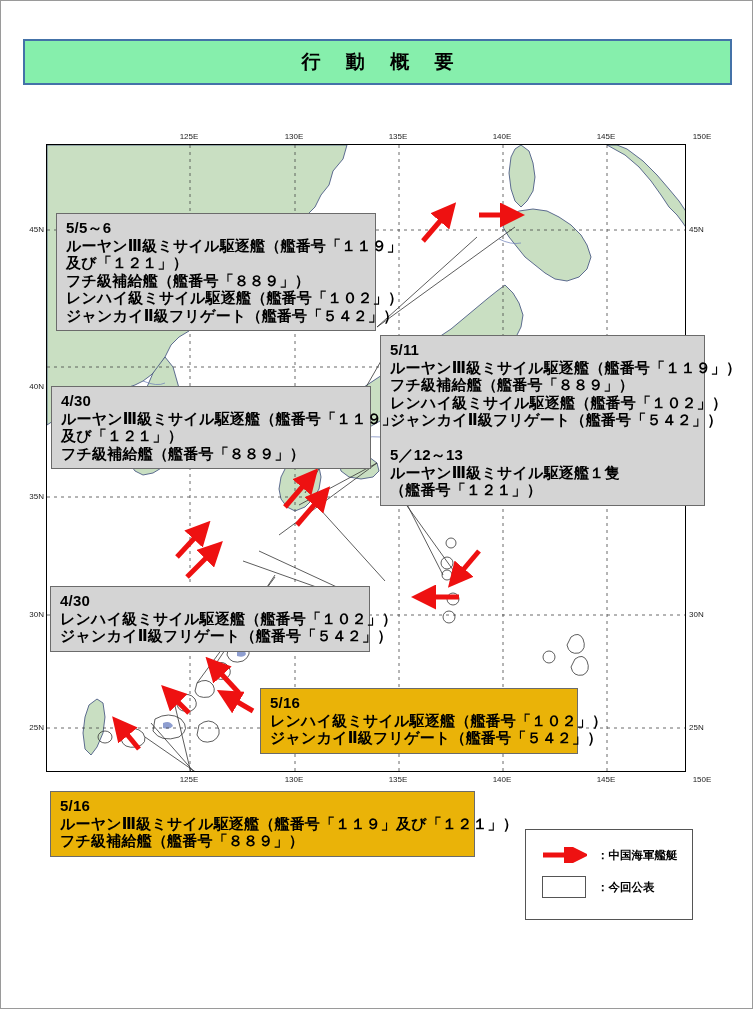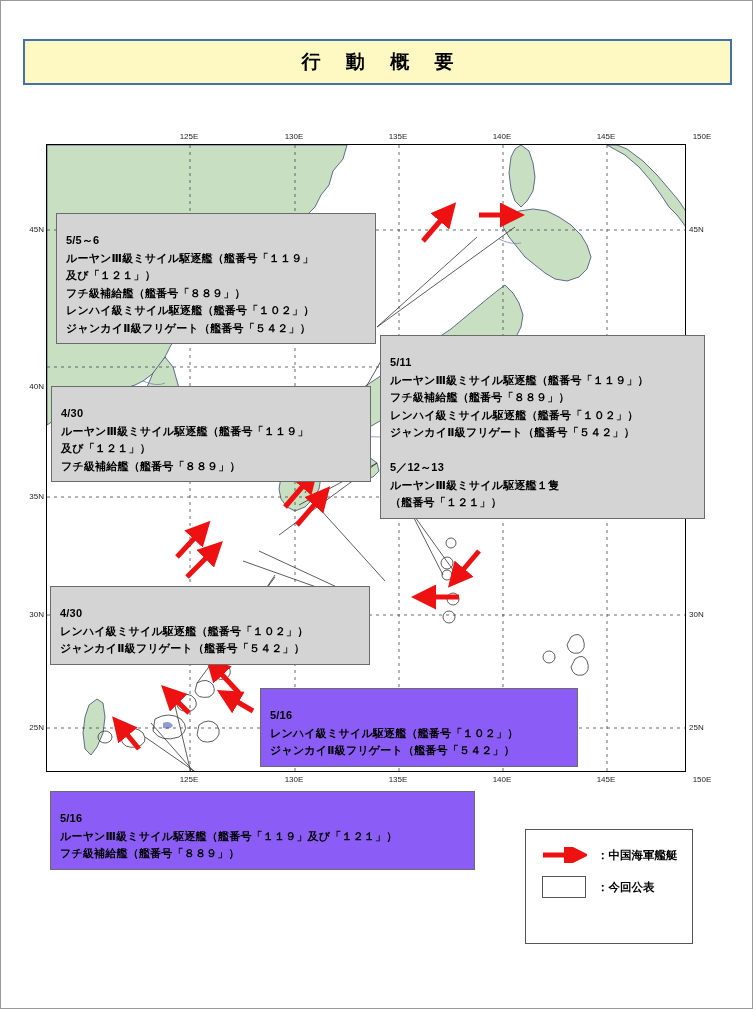--- a/index.html
+++ b/index.html
@@ -25,21 +25,21 @@
   }
 
   
   #title-box {
     position: absolute;
     left: 22px;
     top: 38px;
     width: 709px;
     height: 46px;
     border: 2px solid #4472a8;
-    background: #fef9c3;
+    background: #86efac;
     box-sizing: border-box;
     display: flex;
     align-items: center;
     justify-content: center;
   }
   #title-text {
     font-size: 19px;
     font-weight: bold;
     letter-spacing: 10px;
     color: #000000;
@@ -71,39 +71,39 @@
   }
   .lon-label { transform: translateX(-50%); }
   .lat-label-left { transform: translateY(-50%); text-align: right; }
   .lat-label-right { transform: translateY(-50%); }
 
   
   .info-box {
     position: absolute;
     box-sizing: border-box;
     border: 1px solid #6b6b6b;
-    padding: 18px 8px 6px 9px;
-    font-size: 11px;
+    padding: 5px 8px 6px 9px;
+    font-size: 15px;
     line-height: 17.5px;
     color: #000000;
     font-family: "Liberation Sans", "DejaVu Sans", sans-serif;
     font-weight: bold;
     letter-spacing: 0.2px;
     white-space: pre;
   }
   .box-published { background: #d4d4d4; }
-  .box-new       { background: #8b5cf6; }
+  .box-new       { background: #eab308; }
 
   
   #legend-box {
     position: absolute;
     left: 524px;
     top: 828px;
     width: 168px;
-    height: 115px;
+    height: 91px;
     border: 1px solid #555555;
     background: #ffffff;
     box-sizing: border-box;
     padding: 9px 0 0 0;
   }
   .legend-row {
     display: flex;
     align-items: center;
     height: 32px;
     padding-left: 14px;

